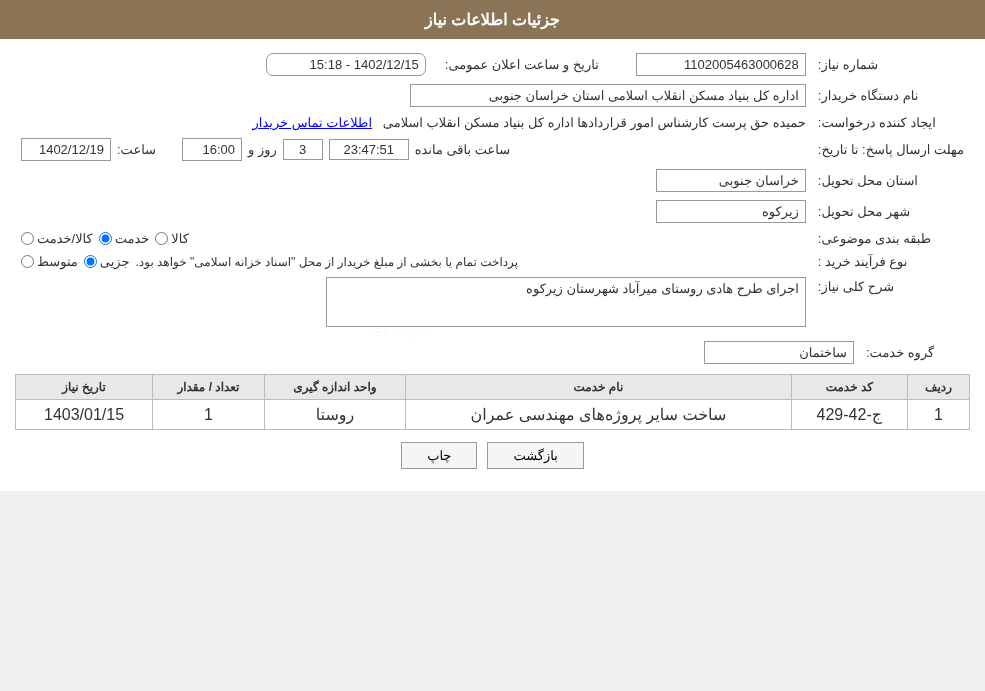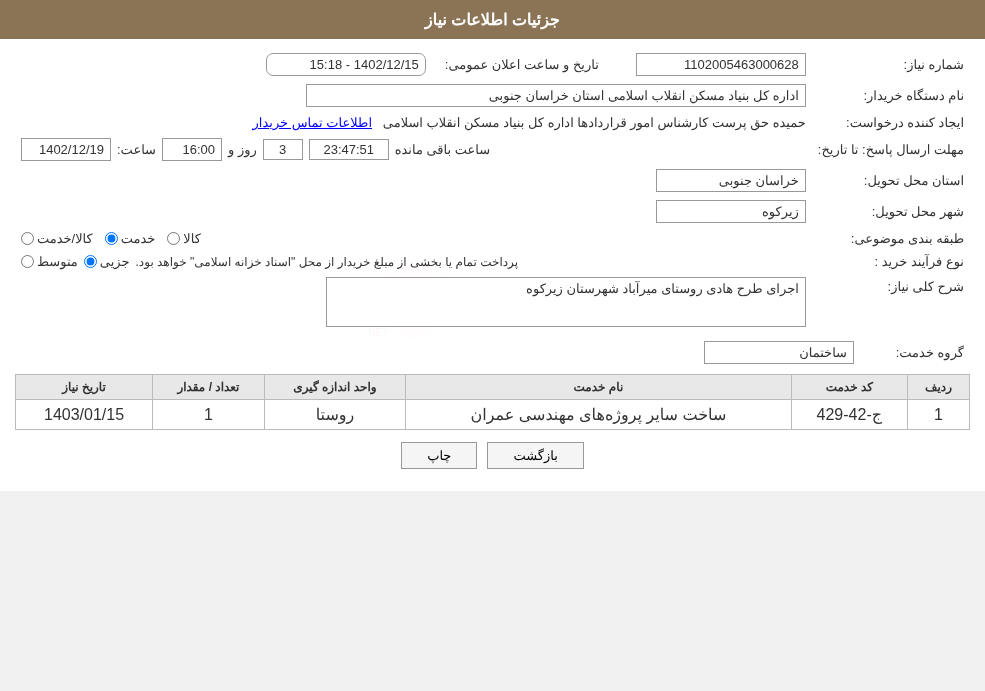--- a/index.html
+++ b/index.html
@@ -29,21 +29,21 @@
     }
     .info-table {
       width: 100%;
       border-collapse: collapse;
     }
     .info-table td {
       padding: 4px 6px;
       vertical-align: middle;
     }
     .label-cell {
-      text-align: right;
+      text-align: left;
       color: #333;
       font-weight: normal;
       white-space: nowrap;
       width: 120px;
     }
     .value-cell {
       text-align: right;
     }
     .input-box {
       border: 1px solid #999;
@@ -56,21 +56,21 @@
     .input-box-wide {
       border: 1px solid #999;
       background: #fff;
       padding: 3px 6px;
       width: 420px;
       display: inline-block;
       text-align: right;
     }
     .radio-group {
       display: flex;
-      gap: 12px;
+      gap: 6px;
       align-items: center;
       flex-direction: row-reverse;
     }
     .radio-item {
       display: flex;
       align-items: center;
       gap: 3px;
     }
     .link-text {
       color: #00f;
@@ -188,40 +188,40 @@
           </td>
           <td class="label-cell" style="width:180px;text-align:center;">تاریخ و ساعت اعلان عمومی:</td>
           <td class="value-cell">
             <span class="input-box" style="min-width:160px;border-radius:7px;">1402/12/15 - 15:18</span>
           </td>
         </tr>
 
         <tr>
           <td class="label-cell">نام دستگاه خریدار:</td>
           <td class="value-cell" colspan="3">
-            <span class="input-box-wide" style="width:500px;">اداره کل بنیاد مسکن انقلاب اسلامی استان خراسان جنوبی</span>
+            <span class="input-box-wide" style="width:396px;">اداره کل بنیاد مسکن انقلاب اسلامی استان خراسان جنوبی</span>
           </td>
         </tr>
 
         <tr>
           <td class="label-cell">ایجاد کننده درخواست:</td>
           <td class="value-cell" colspan="3">
             <span>حمیده حق پرست کارشناس امور قراردادها اداره کل بنیاد مسکن انقلاب اسلامی</span>
             &nbsp;
             <span class="link-text">اطلاعات تماس خریدار</span>
           </td>
         </tr>
 
         <tr>
           <td class="label-cell">مهلت ارسال پاسخ: تا تاریخ:</td>
           <td class="value-cell" colspan="3">
             <div class="countdown-row">
               <span class="input-box" style="min-width:90px;">1402/12/19</span>
               <span>ساعت:</span>
-              <span class="input-box" style="min-width:60px;">16:00</span>
+              <span class="input-box" style="min-width:60px;margin-left:20px;">16:00</span>
               <span>روز و</span>
               <span class="countdown-box">3</span>
               <span class="time-box">23:47:51</span>
               <span>ساعت باقی مانده</span>
             </div>
           </td>
         </tr>
 
         <tr>
           <td class="label-cell">استان محل تحویل:</td>

